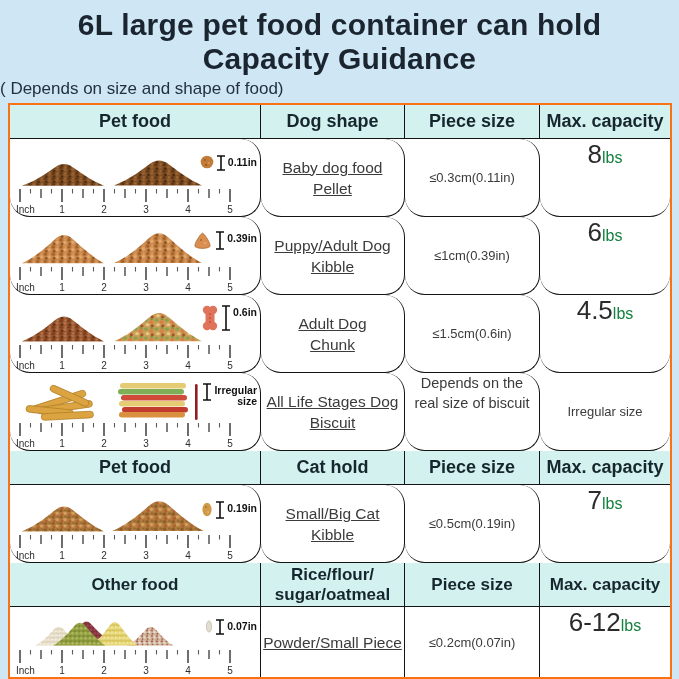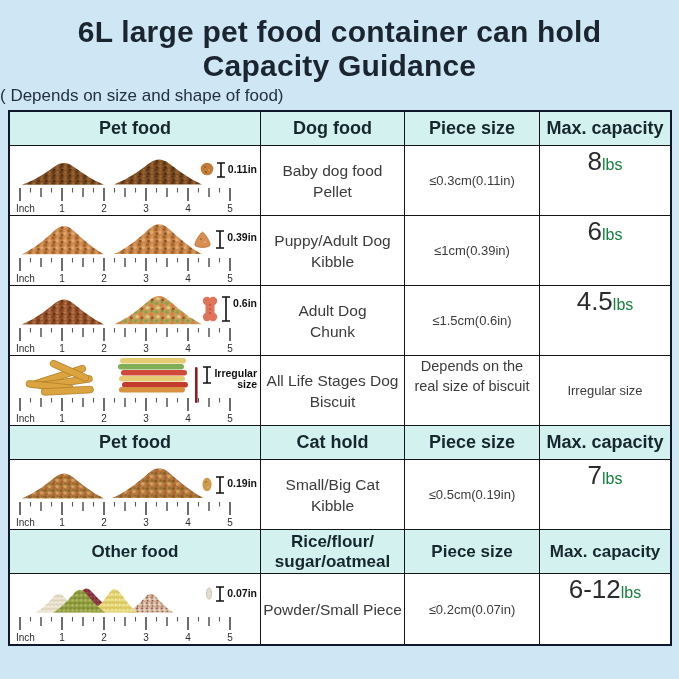--- a/index.html
+++ b/index.html
@@ -6,41 +6,41 @@
   body{
     width:679px;height:679px;overflow:hidden;
     background:#cfe7f5;
     font-family:"Liberation Sans", sans-serif;
     color:#1c2430;
   }
   .title1,.title2{
     text-align:center;font-weight:bold;font-size:30px;line-height:34px;
     color:#1b2530;letter-spacing:.2px;
   }
-  .title1{padding-top:15px;}
+  .title1{padding-top:8px;}
   .subtitle{
     text-align:left;font-size:17px;line-height:21px;color:#22313d;margin-top:2px;
   }
   .cap-table{
     width:664px;margin:4px 0 0 8px;background:#ffffff;
-    border:2px solid #0f172a;box-sizing:border-box;
+    border:2px solid #f97316;box-sizing:border-box;
   }
   .row{display:grid;grid-template-columns:251px 144px 135px 130px;}
   .cell{
     border-right:1.5px solid #141414;border-bottom:1.5px solid #141414;
     box-sizing:border-box;display:flex;align-items:center;justify-content:center;
     flex-direction:column;
   }
   .cell:last-child{border-right:none;}
   .row:last-child .cell{border-bottom:none;}
   .hrow .cell{height:34px;background:#d3f1ee;font-weight:bold;font-size:18px;color:#16262e;}
   .hrow3 .cell{height:44px;background:#d3f1ee;font-weight:bold;font-size:17px;color:#16262e;line-height:20px;}
-  .drow .cell{height:70px;}
+  .drow .cell{height:78px;border-radius:20px;}
   .drow6 .cell{height:70px;}
-  .name-cell{font-size:15.5px;color:#3b3b3b;line-height:21px;text-align:center;}
+  .name-cell{font-size:15.5px;color:#3b3b3b;line-height:21px;text-align:center;text-decoration:underline;}
   .size-cell{font-size:13px;color:#3b3b3b;text-align:center;}
   .cap-cell{flex-direction:row;align-items:baseline;}
   .cap-num{font-size:26px;color:#2b2b2b;}
   .cap-unit{font-size:16px;color:#15803d;}
   .cap-note{font-size:14.5px;color:#3b3b3b;line-height:20px;text-align:center;}
   .img-cell{position:relative;display:block;}
   .pile{position:absolute;bottom:29px;}
   .ruler{position:absolute;left:4px;bottom:1px;}
   .marker{position:absolute;right:3px;display:flex;align-items:flex-start;gap:2px;}
   .m-label{font-size:10.5px;font-weight:bold;color:#111;line-height:11px;padding-top:2px;white-space:nowrap;}
@@ -136,21 +136,21 @@
 
 <div>
   <div class="title1">6L large pet food container can hold</div>
   <div class="title2">Capacity Guidance</div>
   <div class="subtitle">( Depends on size and shape of food)</div>
 
   <div class="cap-table">
 
     <div class="row hrow">
       <div class="cell">Pet food</div>
-      <div class="cell">Dog food</div>
+      <div class="cell">Dog shape</div>
       <div class="cell">Piece size</div>
       <div class="cell">Max. capacity</div>
     </div>
 
     <div class="row drow">
       <div class="cell img-cell">
         <svg class="pile" style="left:10px" width="86" height="26" viewBox="0 0 88 38" preserveAspectRatio="none">
             <use href="#moundDef" fill="url(#pA)"></use>
           </svg>
         <svg class="pile" style="left:102px" width="92" height="30" viewBox="0 0 88 38" preserveAspectRatio="none">

